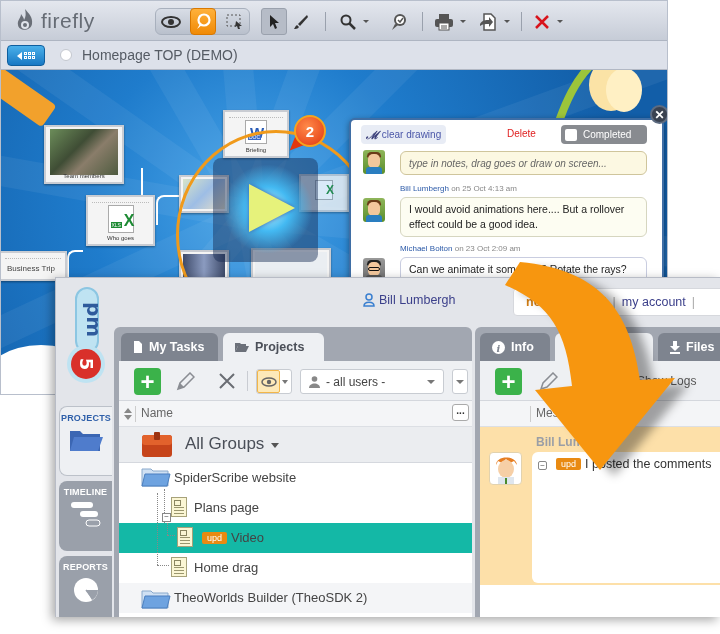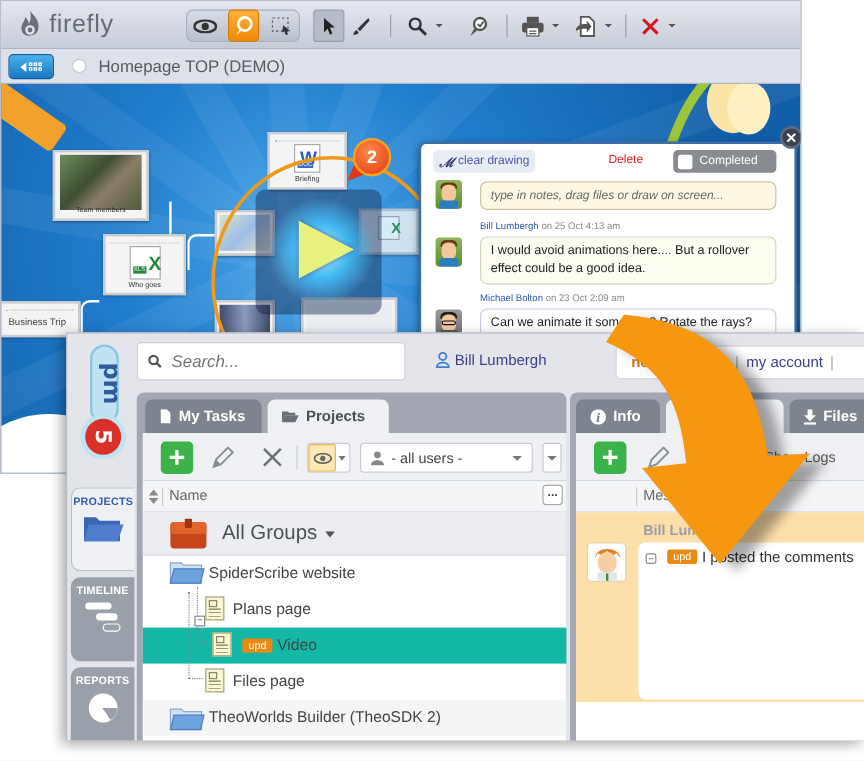--- a/index.html
+++ b/index.html
@@ -318,21 +318,21 @@
     <div id="completed-toggle">
       <span class="box"></span>
       <span>Completed</span>
     </div>
 
     <div class="avatar bill" style="left:12px;top:30px;">
       <div class="hair"></div>
         <div class="face"></div>
         <div class="shirt"></div>
     </div>
-    <div class="bubble" id="note-input">type in notes, drag files or draw on screen...</div>
+    <div class="bubble" id="note-input">type in notes, drag goes or draw on screen...</div>
 
     <div class="meta" style="left:49px;top:64px;">
       <b>Bill Lumbergh</b>
       <span>on 25 Oct 4:13 am</span>
     </div>
     <div class="avatar bill" style="left:12px;top:78px;">
       <div class="hair"></div>
         <div class="face"></div>
         <div class="shirt"></div>
     </div>
@@ -357,27 +357,20 @@
 
 <div id="pm">
   <svg id="pm-logo" viewBox="0 0 42 100">
     <rect x="12" y="2" width="22" height="64" rx="11" fill="#bfe3f2" stroke="#8cc6e2" stroke-width="2"></rect>
     <text x="23" y="16" font-family="DejaVu Sans, sans-serif" font-size="20" font-weight="bold" fill="#2f5b9c" transform="rotate(90 23 16)" text-anchor="start">pm</text>
     <circle cx="22" cy="78" r="19" fill="#bfe3f2"></circle>
     <circle cx="22" cy="78" r="15" fill="#d9302a"></circle>
     <text x="22" y="84" font-family="DejaVu Sans, sans-serif" font-size="18" font-weight="bold" fill="#fff" text-anchor="middle" transform="rotate(90 22 78)">5</text>
   </svg>
 
-  <div id="search-box">
-    <svg width="12" height="12" viewBox="0 0 12 12">
-        <circle cx="5" cy="5" r="3.5" fill="none" stroke="#555" stroke-width="1.8"></circle>
-        <path d="M7.5 7.5 L11 11" stroke="#555" stroke-width="2"></path>
-      </svg>
-    <input placeholder="Search..." style="">
-  </div>
 
   <div id="user-link">
     <svg width="12" height="14" viewBox="0 0 12 14">
         <circle cx="6" cy="4" r="3" fill="none" stroke="#3a7fd0" stroke-width="1.5"></circle>
         <path d="M1 13 C1 8 11 8 11 13Z" fill="none" stroke="#3a7fd0" stroke-width="1.5"></path>
       </svg>
     <span>Bill Lumbergh</span>
   </div>
 
   <div id="top-links">
@@ -501,21 +494,21 @@
       <div class="tree-row selected" style="top:162px;">
         <div class="dotline-v" style="left:48px;top:0;height:12px;"></div>
         <div class="dotline-h" style="left:48px;top:12px;width:8px;"></div>
         <span class="page-icon" style="left:58px;"></span>
         <span class="txt" style="left:83px;"><span class="upd-badge">upd</span><span>Video</span></span>
       </div>
       <div class="tree-row" style="top:192px;">
         <div class="dotline-v" style="left:38px;top:-60px;height:72px;"></div>
         <div class="dotline-h" style="left:38px;top:12px;width:12px;"></div>
         <span class="page-icon" style="left:52px;"></span>
-        <span class="txt" style="left:75px;">Files page</span>
+        <span class="txt" style="left:75px;">Home drag</span>
       </div>
       <div class="tree-row" style="top:222px;background:#f4f5f7;">
         <svg class="folder-icon" style="left:22px;top:6px;" viewBox="0 0 30 20">
             <path d="M1 2 H10 L12 4 H27 V19 H1Z" fill="#cfe0f3" stroke="#8aa9cc"></path>
             <path d="M4 7 H29 L26 19 H1Z" fill="#6ea3e0" stroke="#4b7fbf"></path>
           </svg>
         <span class="txt" style="left:55px;">TheoWorlds Builder (TheoSDK 2)</span>
       </div>
     </div>
   </div>

